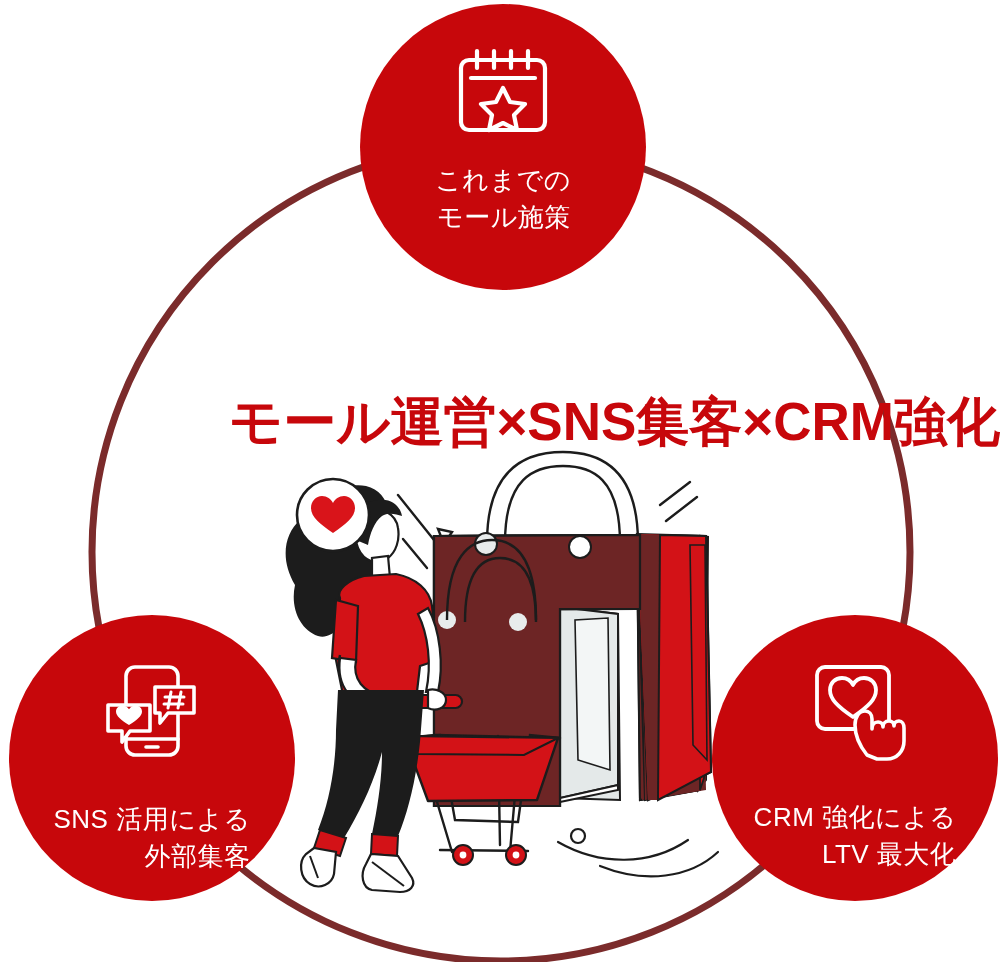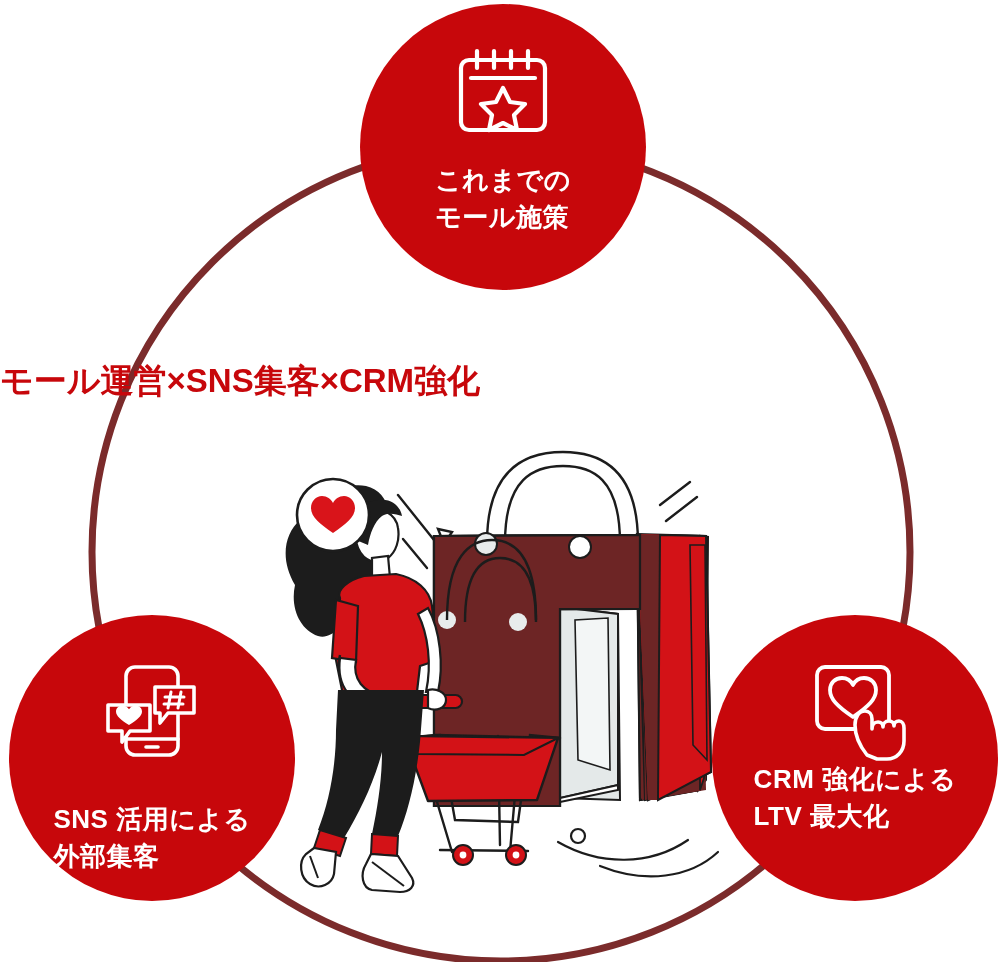--- a/index.html
+++ b/index.html
@@ -33,23 +33,23 @@
     flex-direction: column;
     align-items: center;
     justify-content: flex-start;
     box-sizing: border-box;
   }
   .node-icon {
     display: block;
   }
   .node-label {
     color: #ffffff;
-    text-align: left;
+    text-align: right;
     font-size: 26px;
-    font-weight: 700;
+    font-weight: 400;
     line-height: 1.42;
     letter-spacing: 0.5px;
     white-space: pre-line;
   }
   #node-top {
     left: 360px;
     top: 4px;
     width: 286px;
     height: 286px;
     padding-top: 44px;
@@ -63,31 +63,31 @@
     padding-top: 46px;
   }
   #node-left .node-label { margin-top: 40px; }
   #node-right {
     left: 712px;
     top: 615px;
     width: 286px;
     height: 286px;
     padding-top: 46px;
   }
-  #node-right .node-label { }
+  #node-right .node-label { margin-top: 38px; }
 
   
   #headline {
     position: absolute;
     left: 0;
     top: 312px;
     width: 1000px;
-    text-align: left;
+    text-align: right;
     color: #c7070b;
-    font-size: 33px;
+    font-size: 53px;
     font-weight: bold;
     line-height: 1.38;
     letter-spacing: 0px;
     white-space: pre-line;
   }
   .hl-line { display: block; }
 </style>
 </head>
 <body>
 

